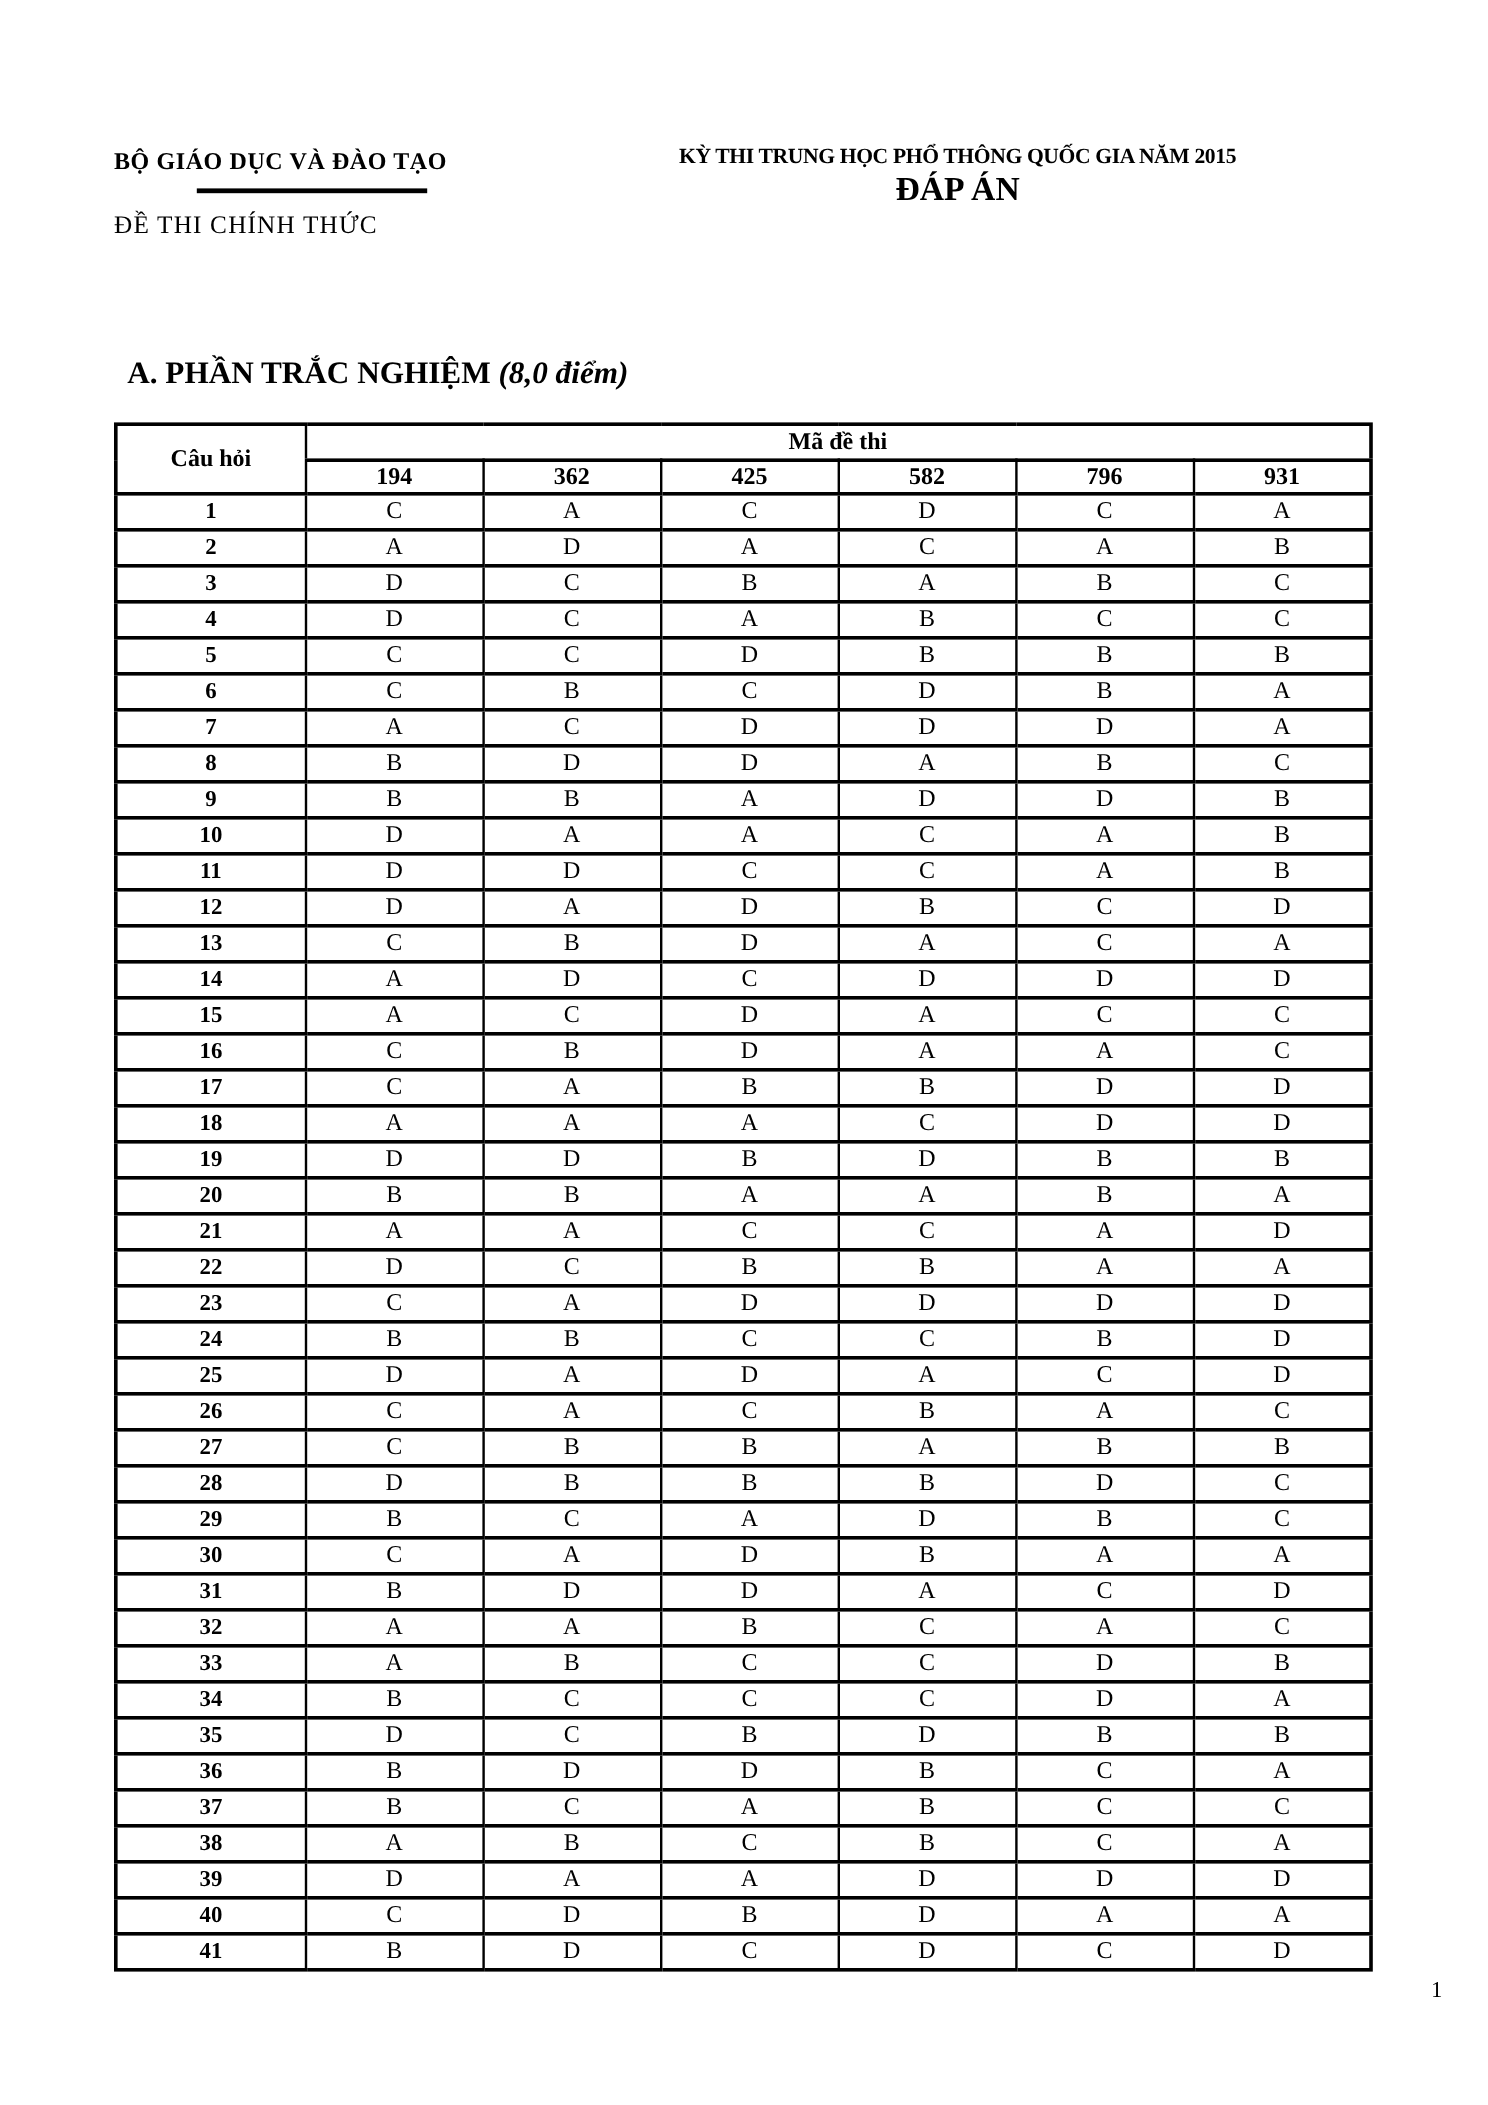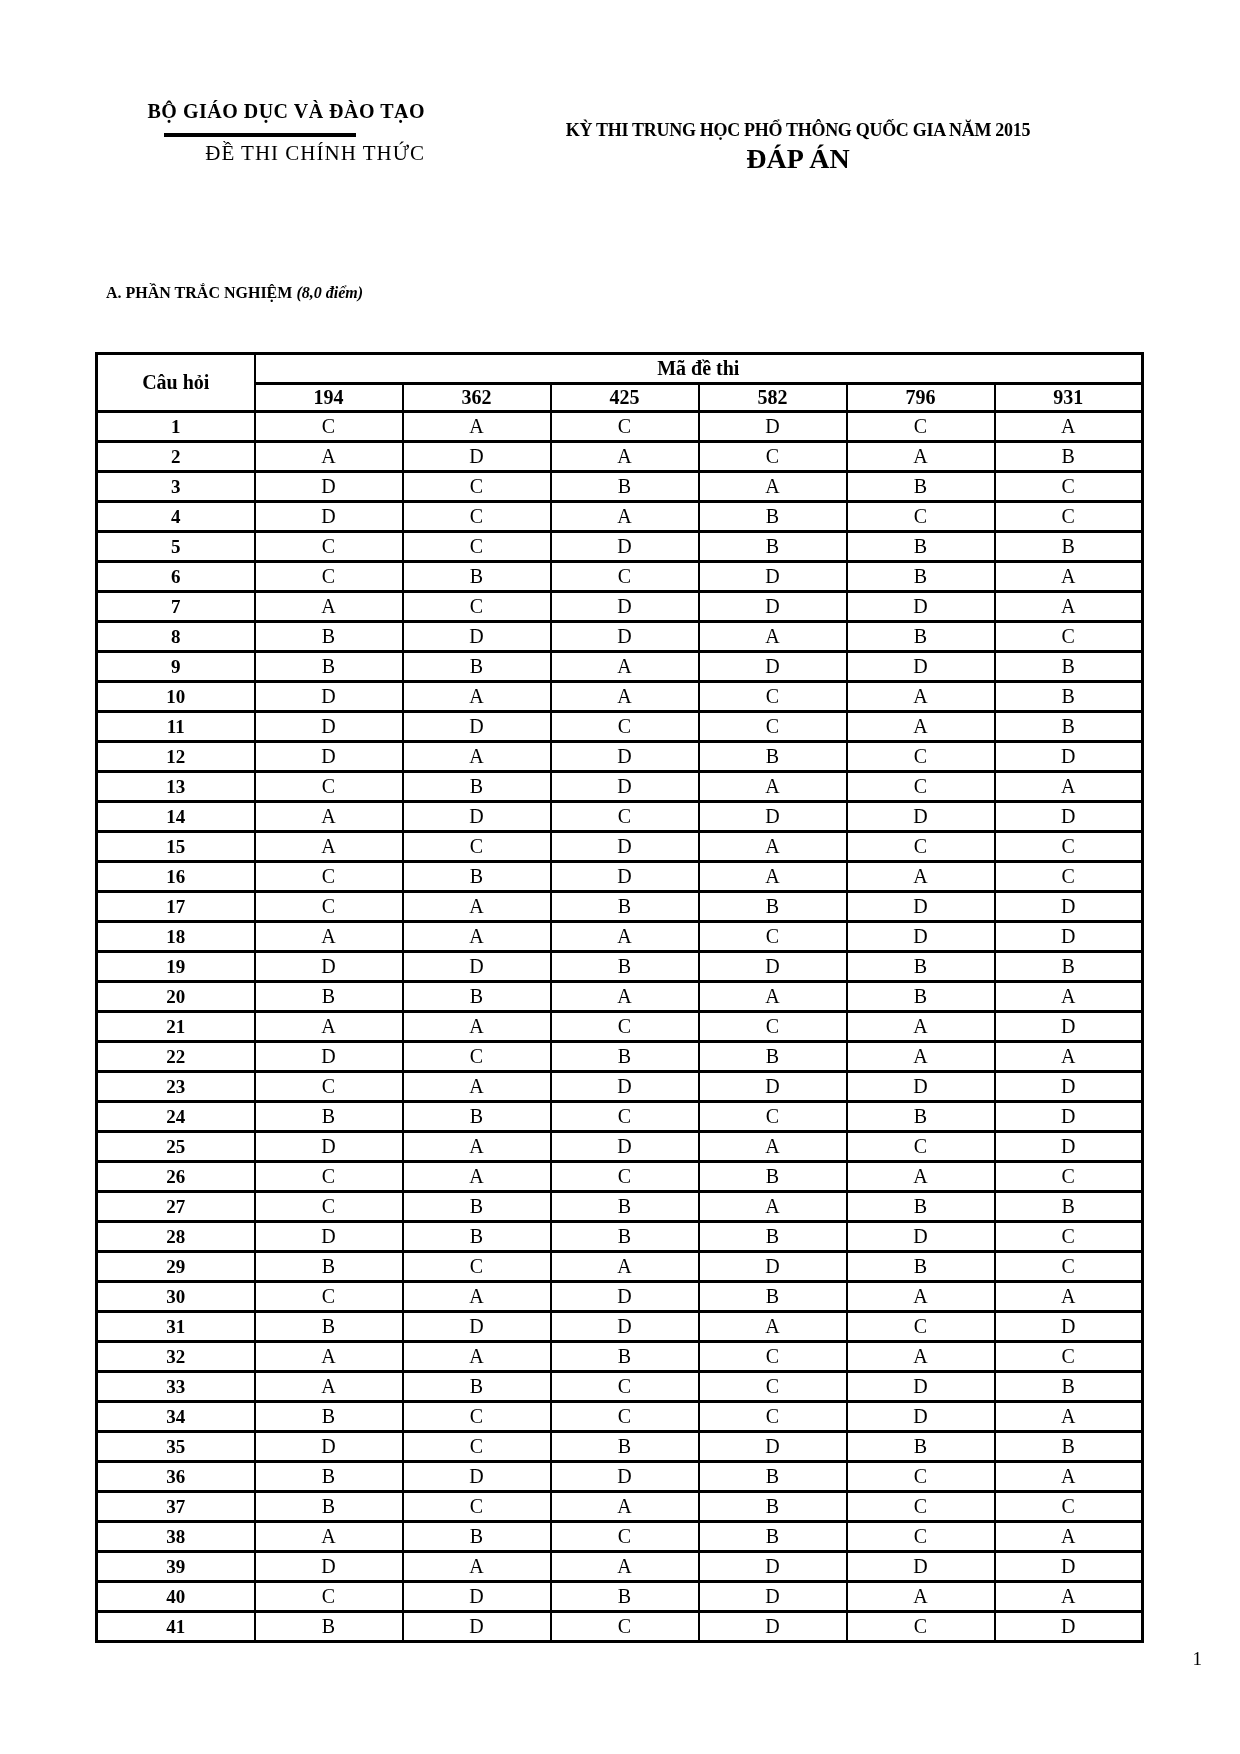--- a/index.html
+++ b/index.html
@@ -14,39 +14,39 @@
     background: #ffffff;
     margin: 0 auto;
     font-family: "Liberation Serif", "DejaVu Serif", serif;
     color: #000000;
     overflow: hidden;
   }
 
   
   .header-left {
     position: absolute;
-    top: 100px;
+    top: 124px;
     left: 95px;
     width: 330px;
-    text-align: right;
+    text-align: left;
   }
   .org-name {
     font-size: 20px;
     font-weight: bold;
     letter-spacing: 0.5px;
     white-space: nowrap;
   }
   .org-underline {
     width: 192px;
     height: 4px;
     background: #000;
     margin: 10px auto 0 auto;
   }
   .doc-type {
-    margin-top: 4px;
+    margin-top: 14px;
     font-size: 21px;
     letter-spacing: 1px;
     white-space: nowrap;
   }
 
   .header-right {
     position: absolute;
     top: 120px;
     left: 448px;
     width: 700px;
@@ -66,23 +66,23 @@
   }
   .subject-line {
     font-size: 21px;
     font-weight: bold;
     margin-top: 2px;
   }
 
   
   .section-title {
     position: absolute;
-    top: 284px;
+    top: 296px;
     left: 106px;
-    font-size: 16px;
+    font-size: 26px;
     font-weight: bold;
   }
   .section-points {
     font-style: italic;
   }
 
   
   table.answers {
     position: absolute;
     top: 352px;

